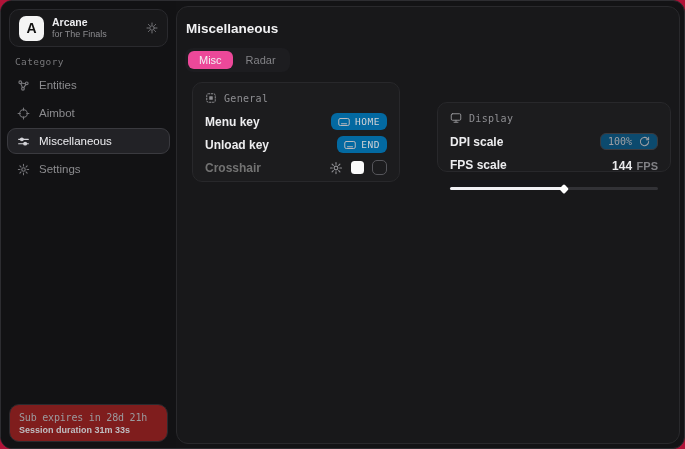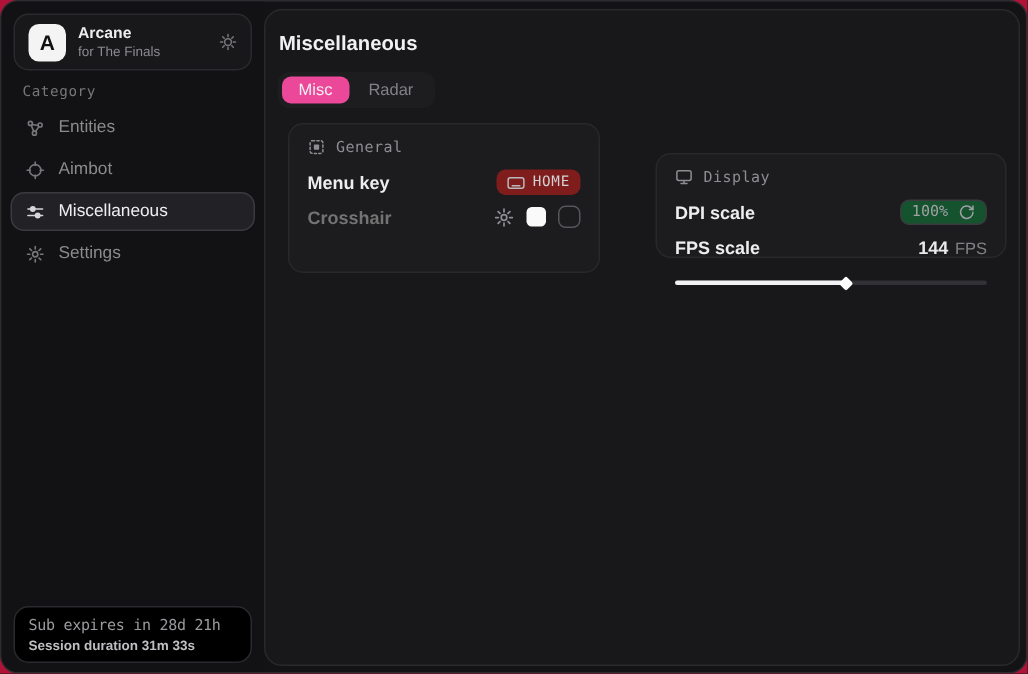--- a/index.html
+++ b/index.html
@@ -38,21 +38,21 @@
   .nav-item{
     height:26px;box-sizing:border-box;border:1px solid transparent;border-radius:9px;
     display:flex;align-items:center;gap:9px;padding:0 9px;
     color:#8b8b8e;font-size:11.5px;cursor:pointer;
   }
   .nav-item .nicon{display:flex;color:#77777b;}
   .nav-item.active{background:#222226;border-color:#3a3a3f;color:#eeeef1;}
   .nav-item.active .nicon{color:#d6d6da;}
   .footer-card{
     position:absolute;left:8px;bottom:6px;width:159px;height:38px;box-sizing:border-box;
-    background:#000000;border:1px solid #2a2a2e;border-radius:10px;
+    background:#7f1d1d;border:1px solid #2a2a2e;border-radius:10px;
     padding:5px 9px;display:flex;flex-direction:column;justify-content:center;gap:2px;
   }
   .footer-line1{font-size:10px;color:#9b9b9f;letter-spacing:-.2px;}
   .footer-line2{font-size:9px;font-weight:700;color:#bfbfc3;}
   
   .main{
     position:absolute;left:175px;top:5px;width:504px;height:438px;box-sizing:border-box;
     background:#18181a;border:1px solid #29292c;border-radius:12px;
   }
   .main-title{position:absolute;left:9px;top:14px;font-size:13.5px;font-weight:700;color:#f1f1f3;}
@@ -72,36 +72,36 @@
   .card-header{
     display:flex;align-items:center;gap:7px;color:#8e8e92;
     font-size:10px;letter-spacing:.3px;margin-bottom:6px;
   }
   .card-header .cicon{display:flex;color:#8e8e92;}
   .row{display:flex;align-items:center;justify-content:space-between;height:23px;}
   .row-label{font-size:12px;font-weight:600;color:#ededef;}
   .row-label.dim{color:#737373;}
   .keybind{
     display:inline-flex;align-items:center;gap:5px;
-    background:#7f1d1d;border-radius:6px;padding:3px 7px;
+    background:#0369a1;border-radius:6px;padding:3px 7px;
     font-size:9.5px;color:#d2d2d5;letter-spacing:.5px;cursor:pointer;
   }
   .keybind .kicon{display:flex;color:#b9b9bd;}
   .ch-controls{display:flex;align-items:center;gap:8px;}
   .ch-gear{display:flex;color:#8e8e92;cursor:pointer;}
   .swatch-filled{width:13px;height:13px;border-radius:3.5px;background:#fafafa;cursor:pointer;}
   .swatch-outline{width:15px;height:15px;border-radius:5px;border:1.5px solid #55555a;box-sizing:border-box;cursor:pointer;}
   .dpi-pill{
     display:inline-flex;align-items:flex-end;gap:7px;
-    background:#14532d;border:1px solid #3a3a3f;border-radius:6px;padding:2px 7px;
+    background:#0c4a6e;border:1px solid #3a3a3f;border-radius:6px;padding:2px 7px;
     font-size:10px;color:#a0a0a4;cursor:pointer;
   }
   .dpi-pill .ricon{display:flex;color:#a0a0a4;}
   .fps-value{font-size:12px;font-weight:700;color:#eaeaec;}
-  .fps-unit{font-size:11px;font-weight:400;color:#818185;}
+  .fps-unit{font-size:11px;font-weight:700;color:#818185;}
   .slider{position:relative;margin-top:8px;height:8px;cursor:pointer;}
   .slider-track{position:absolute;left:0;right:0;top:3px;height:3px;border-radius:2px;background:#323236;}
   .slider-fill{position:absolute;left:0;top:3px;height:3px;border-radius:2px;background:#f2f2f4;}
   .slider-thumb{
     position:absolute;top:4.5px;width:7px;height:7px;background:#ffffff;
     transform:translate(-50%,-50%) rotate(45deg);border-radius:1.5px;
   }
   svg{display:block;}
 </style>
 </head>
@@ -207,20 +207,32 @@
           <span class="kicon">
             <svg width="12" height="10" viewBox="0 0 24 18" fill="none" stroke="currentColor" stroke-width="2" stroke-linecap="round">
               <rect x="1.5" y="2" width="21" height="14" rx="3"></rect>
               <path d="M7 12.5h10"></path>
             </svg>
           </span>
           <span>HOME</span>
         </span>
       </div>
 
+      <div class="row">
+        <span class="row-label">Unload key</span>
+        <span class="keybind mono">
+          <span class="kicon">
+            <svg width="12" height="10" viewBox="0 0 24 18" fill="none" stroke="currentColor" stroke-width="2" stroke-linecap="round">
+              <rect x="1.5" y="2" width="21" height="14" rx="3"></rect>
+              <path d="M7 12.5h10"></path>
+            </svg>
+          </span>
+          <span>END</span>
+        </span>
+      </div>
 
       <div class="row">
         <span class="row-label dim">Crosshair</span>
         <span class="ch-controls">
           <span class="ch-gear">
             <svg width="14" height="14" viewBox="0 0 24 24" fill="none" stroke="currentColor" stroke-width="2" stroke-linecap="round">
               <circle cx="12" cy="12" r="3.2"></circle>
               <path d="M12 2.5v3M12 18.5v3M2.5 12h3M18.5 12h3M5.3 5.3l2.1 2.1M16.6 16.6l2.1 2.1M18.7 5.3l-2.1 2.1M7.4 16.6l-2.1 2.1"></path>
             </svg>
           </span>

